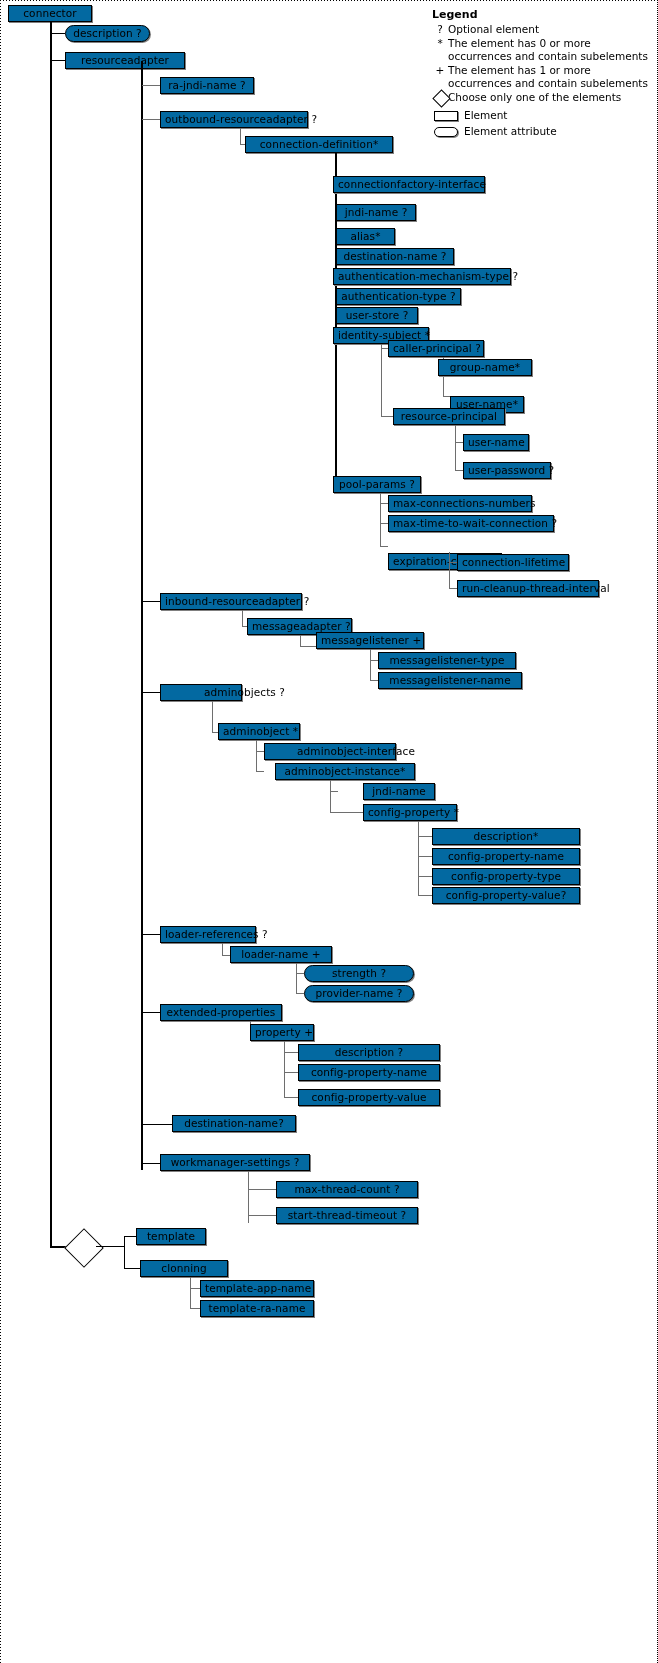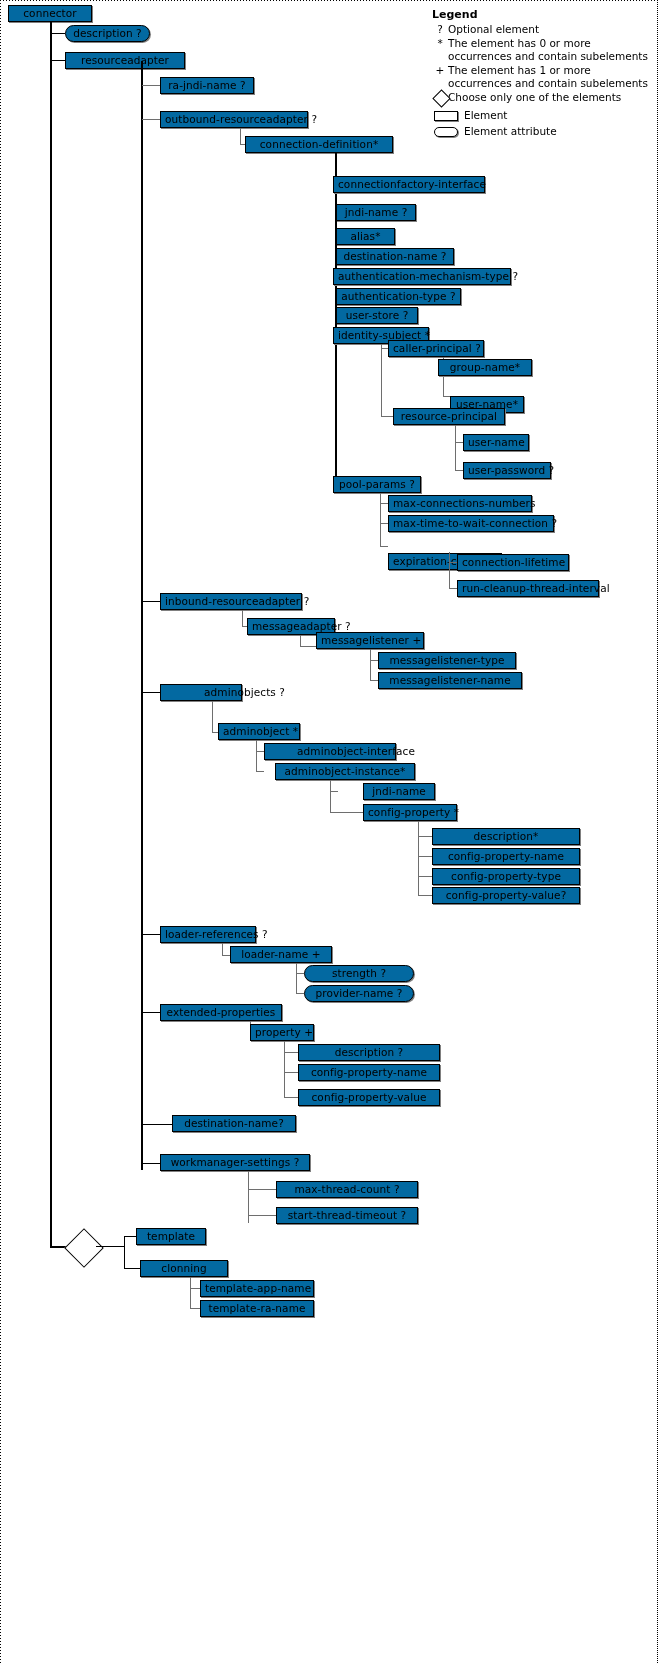--- a/index.html
+++ b/index.html
@@ -267,21 +267,21 @@
   <div class="hline grey" style="left:449px; top:562px; width:8px;"></div>
   <div class="node" style="left:457px; top:554px; width:112px;">connection-lifetime</div>
   <div class="hline grey" style="left:449px; top:588px; width:8px;"></div>
   <div class="node" style="left:457px; top:580px; width:142px;">run-cleanup-thread-interval</div>
 
   <div class="hline" style="left:142px; top:601px; width:18px;"></div>
   <div class="node" style="left:160px; top:593px; width:142px;">inbound-resourceadapter ?</div>
 
   <div class="vline grey" style="left:242px; top:610px; height:16px;"></div>
   <div class="hline grey" style="left:242px; top:626px; width:5px;"></div>
-  <div class="node" style="left:247px; top:618px; width:88px;">messageadapter ?</div>
+  <div class="node" style="left:247px; top:618px; width:105px;">messageadapter ?</div>
 
   <div class="vline grey" style="left:300px; top:635px; height:11px;"></div>
   <div class="hline grey" style="left:300px; top:646px; width:16px;"></div>
   <div class="node" style="left:316px; top:632px; width:108px;">messagelistener +</div>
 
   <div class="vline grey" style="left:370px; top:649px; height:32px;"></div>
   <div class="hline grey" style="left:370px; top:660px; width:8px;"></div>
   <div class="node" style="left:378px; top:652px; width:138px;">messagelistener-type</div>
   <div class="hline grey" style="left:370px; top:680px; width:8px;"></div>
   <div class="node" style="left:378px; top:672px; width:144px;">messagelistener-name</div>

